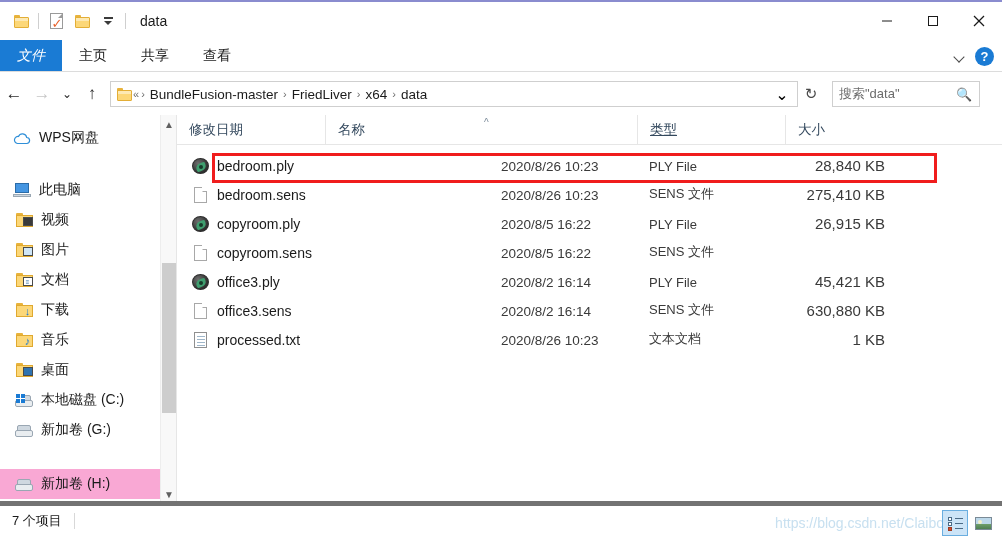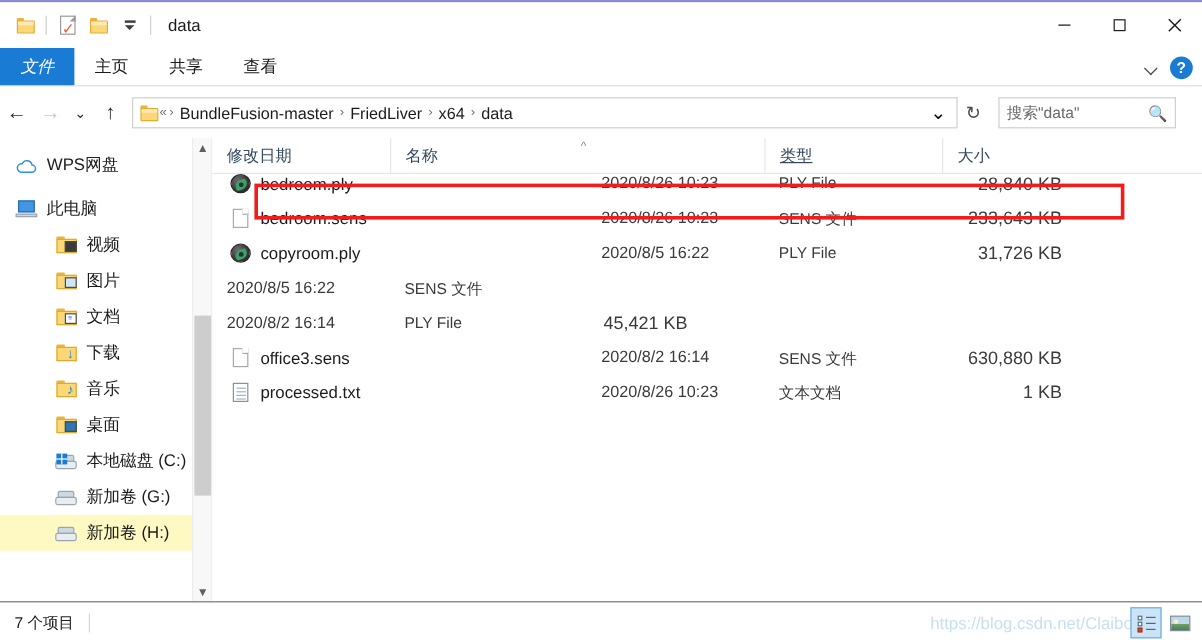--- a/index.html
+++ b/index.html
@@ -200,22 +200,22 @@
     background: #ffffff;
     overflow: hidden;
   }
   .nav-item {
     height: 30px;
     display: flex; align-items: center;
     padding-left: 12px;
     font-size: 14px; color: #1b1b1b;
     white-space: nowrap;
   }
-  .nav-item.indent1 { padding-left: 45px; }
-  .nav-item.selected { background: #fef9c3; }
+  .nav-item.indent1 { padding-left: 14px; }
+  .nav-item.selected { background: #f9a8d4; margin-top: 24px; }
   .nav-ico {
     width: 20px; height: 18px; margin-right: 7px;
     display: flex; align-items: center; justify-content: center;
     flex: 0 0 20px;
   }
 
   
   .pc-ico { position: relative; width: 18px; height: 14px; }
   .pc-ico .screen {
     position: absolute; left: 2px; top: 0;
@@ -338,21 +338,21 @@
     left: 158px; top: 2px;
     font-size: 10px; color: #7a8a99;
   }
 
   .rowlist { position: relative; }
   .frow {
     height: 29px;
     display: flex; align-items: center;
     font-size: 14px; color: #1b1b1b;
   }
-  .cell { display: flex; align-items: flex-start; height: 29px; white-space: nowrap; }
+  .cell { display: flex; align-items: flex-end; height: 29px; white-space: nowrap; }
   .cell.name { width: 312px; padding-left: 12px; }
   .cell.date { width: 148px; padding-left: 12px; color: #3a3a3a; font-size: 13.5px; }
   .cell.type { width: 148px; padding-left: 12px; color: #3a3a3a; font-size: 13px; }
   .cell.size { width: 110px; padding-right: 10px; justify-content: flex-end; color: #3a3a3a; font-size: 15px; }
   .fico { width: 22px; margin-right: 6px; display: flex; align-items: center; justify-content: center; }
 
   
   .ply-ico {
     width: 17px; height: 16px; border-radius: 50%;
     background: radial-gradient(circle at 35% 32%, #6f6f6f 0%, #3b3b3b 55%, #1d1d1d 100%);
@@ -416,21 +416,21 @@
     position: absolute;
     border: 3px solid #f01d1d;
     pointer-events: none;
   }
 
   
   .statusbar {
     position: absolute; bottom: 0; left: 0;
     width: 1002px; height: 35px;
     background: #ffffff;
-    border-top: 1px solid #737373;
+    border-top: 5px solid #737373;
     display: flex; align-items: center;
   }
   .status-text {
     font-size: 13px; color: #1b1b1b;
     padding-left: 12px;
   }
   .status-sep { width: 1px; height: 16px; background: #d8d8d8; margin-left: 12px; }
   .watermark {
     position: absolute; right: 58px; top: 9px;
     font-size: 14px; color: #c8e0f0;
@@ -584,21 +584,21 @@
 
       <div class="nav-item" style="margin-top:8px;">
         <span class="nav-ico">
           <svg width="18" height="13" viewBox="0 0 18 13">
             <path d="M4.5 11.5h9a3 3 0 0 0 .2-6 4.3 4.3 0 0 0-8.2-1 3.1 3.1 0 0 0-1 7z" fill="none" stroke="#2f8fd8" stroke-width="1.2"></path>
           </svg>
         </span>
         <span>WPS网盘</span>
       </div>
 
-      <div class="nav-item" style="margin-top:6px;">
+      <div class="nav-item" style="margin-top:22px;">
         <span class="nav-ico">
           <span class="pc-ico">
               <span class="screen"></span>
               <span class="base"></span>
             </span>
         </span>
         <span>此电脑</span>
       </div>
 
       <div class="nav-item indent1">
@@ -738,41 +738,55 @@
           <div class="cell name">
             <span class="fico">
                 <span class="blank-ico">
                   <span class="fold"></span>
                 </span>
               </span>
             <span>bedroom.sens</span>
           </div>
           <div class="cell date">2020/8/26 10:23</div>
           <div class="cell type">SENS 文件</div>
-          <div class="cell size">233,643 KB</div>
+          <div class="cell size">275,410 KB</div>
         </div>
 
         <div class="frow">
           <div class="cell name">
             <span class="fico">
                 <span class="ply-ico"></span>
               </span>
             <span>copyroom.ply</span>
           </div>
           <div class="cell date">2020/8/5 16:22</div>
           <div class="cell type">PLY File</div>
-          <div class="cell size">31,726 KB</div>
+          <div class="cell size">26,915 KB</div>
         </div>
 
         <div class="frow">
+          <div class="cell name">
+            <span class="fico">
+                <span class="blank-ico">
+                  <span class="fold"></span>
+                </span>
+              </span>
+            <span>copyroom.sens</span>
+          </div>
           <div class="cell date">2020/8/5 16:22</div>
           <div class="cell type">SENS 文件</div>
         </div>
 
         <div class="frow">
+          <div class="cell name">
+            <span class="fico">
+                <span class="ply-ico"></span>
+              </span>
+            <span>office3.ply</span>
+          </div>
           <div class="cell date">2020/8/2 16:14</div>
           <div class="cell type">PLY File</div>
           <div class="cell size">45,421 KB</div>
         </div>
 
         <div class="frow">
           <div class="cell name">
             <span class="fico">
                 <span class="blank-ico">
                   <span class="fold"></span>

